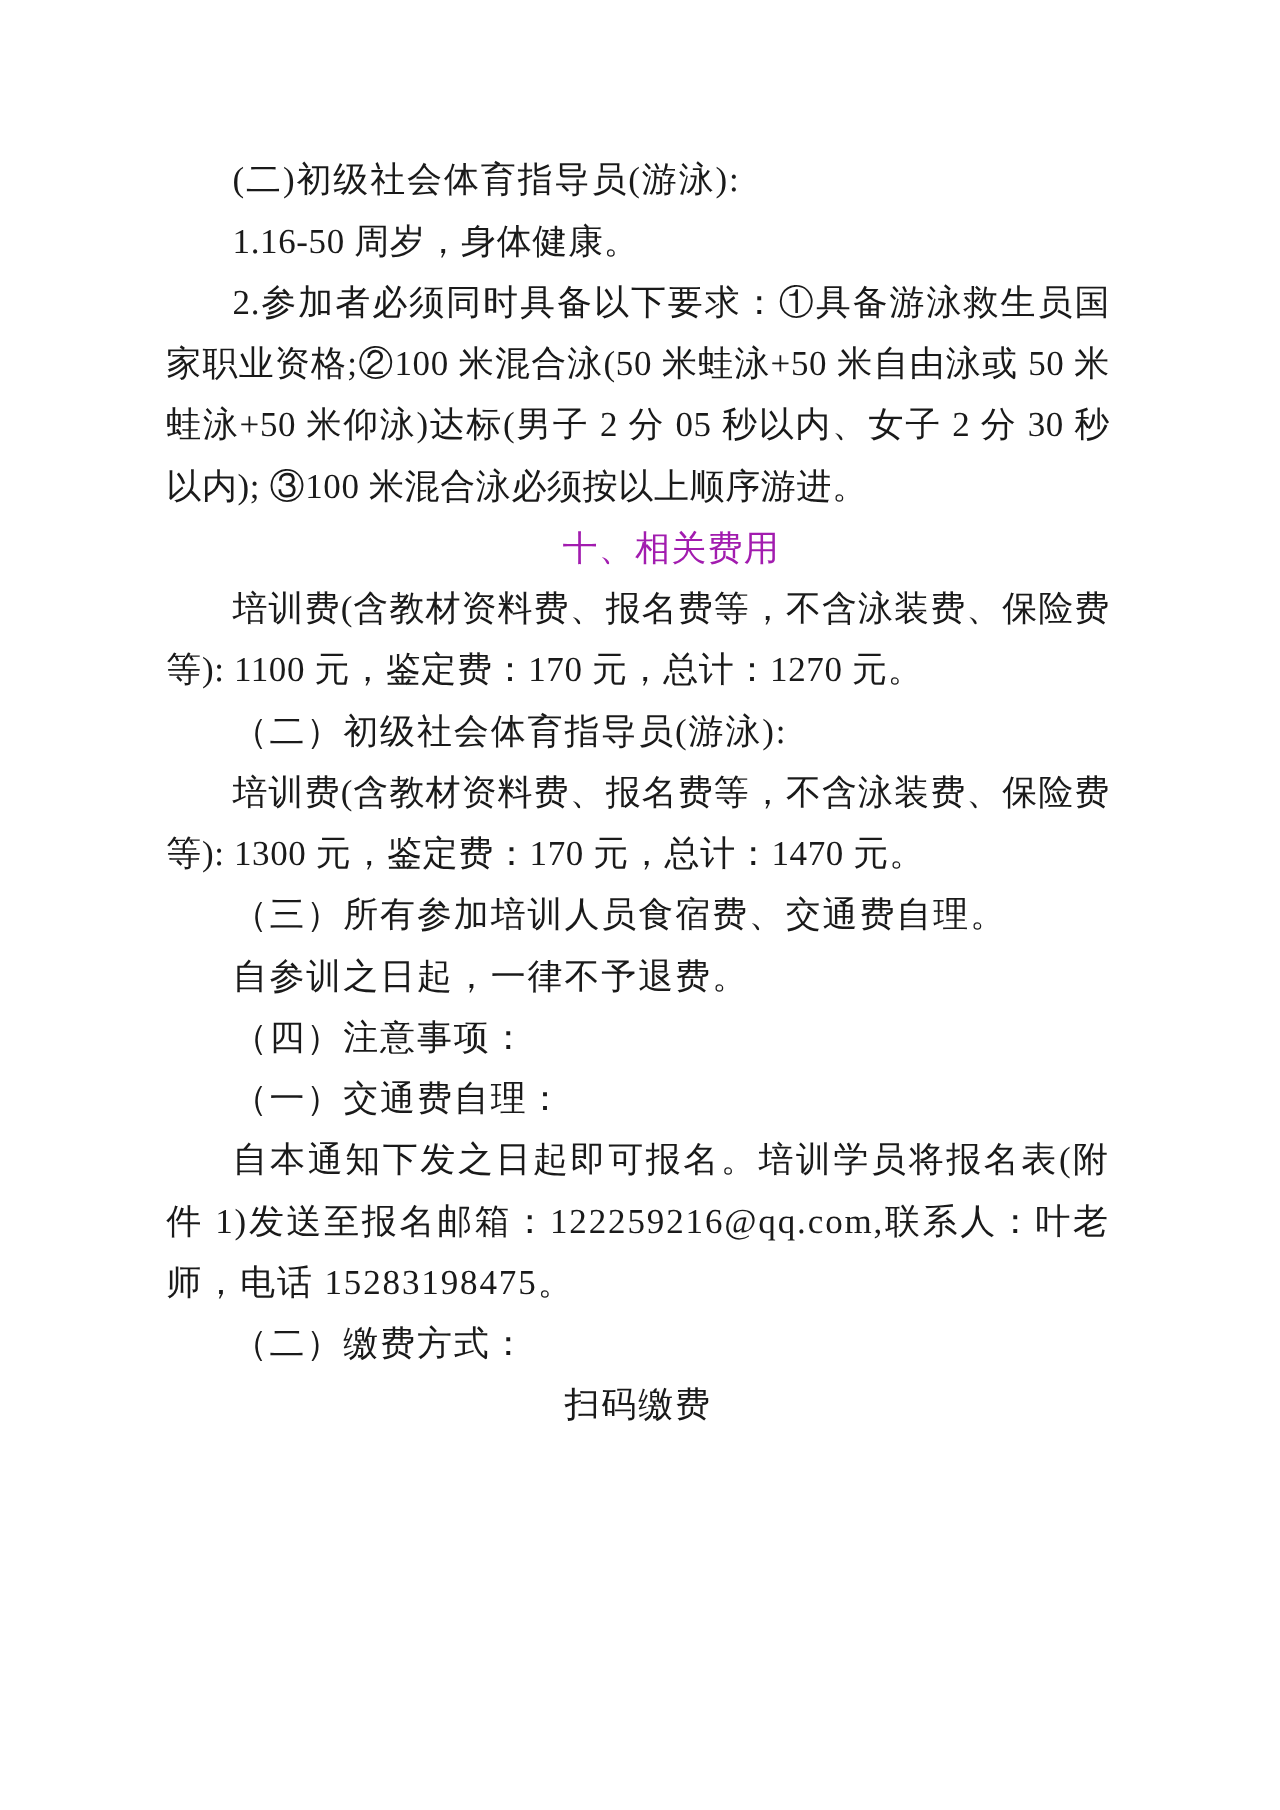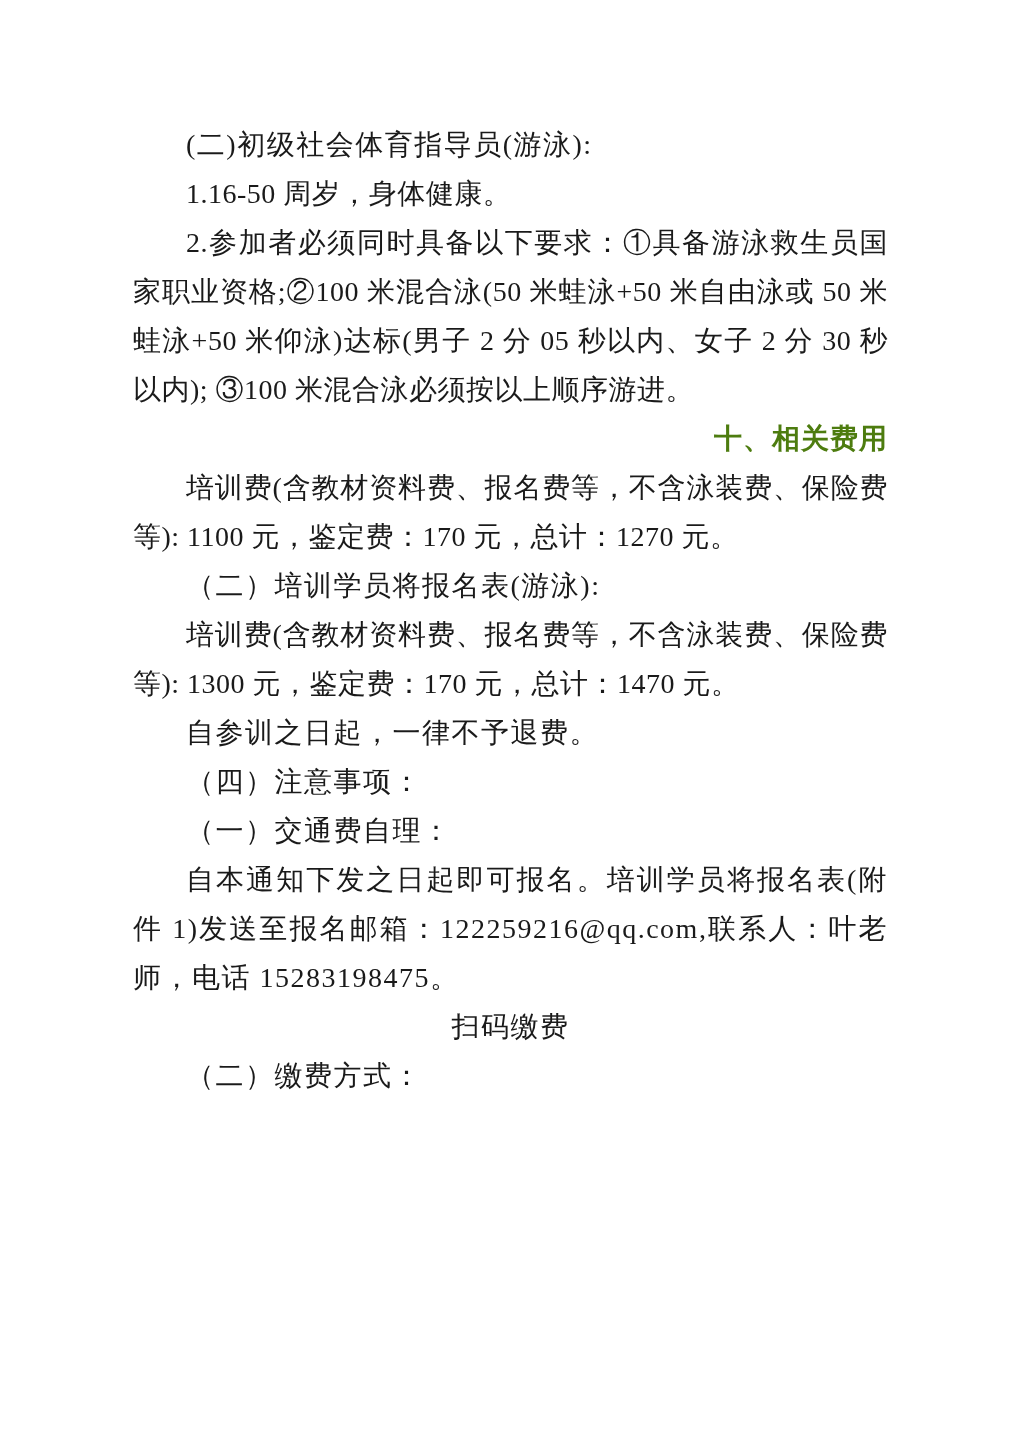--- a/index.html
+++ b/index.html
@@ -23,45 +23,46 @@
     color: #1a1a1a;
   }
   .doc p {
     margin: 0;
     text-align: justify;
     text-indent: 53px;
     letter-spacing: 0.5px;
   }
   .doc p.heading {
     font-family: "Liberation Sans", "DejaVu Sans", sans-serif;
-    font-weight: bold;
-    text-align: right;
+    font-weight: normal;
+    text-align: center;
     letter-spacing: 1px;
-    color: #4d7c0f;
+    color: #a21caf;
   }
   .doc p.kaiti {
     letter-spacing: 1.5px;
   }
   .doc p.center {
     text-align: center;
     text-indent: 0;
   }
 </style>
 </head>
 <body>
 
 <div class="page">
   <div class="doc">
     <p class="kaiti">(二)初级社会体育指导员(游泳):</p>
     <p>1.16-50 周岁，身体健康。</p>
     <p>2.参加者必须同时具备以下要求：①具备游泳救生员国家职业资格;②100 米混合泳(50 米蛙泳+50 米自由泳或 50 米蛙泳+50 米仰泳)达标(男子 2 分 05 秒以内、女子 2 分 30 秒以内); ③100 米混合泳必须按以上顺序游进。</p>
     <p class="heading">十、相关费用</p>
     <p>培训费(含教材资料费、报名费等，不含泳装费、保险费等): 1100 元，鉴定费：170 元，总计：1270 元。</p>
-    <p class="kaiti">（二）培训学员将报名表(游泳):</p>
+    <p class="kaiti">（二）初级社会体育指导员(游泳):</p>
     <p>培训费(含教材资料费、报名费等，不含泳装费、保险费等): 1300 元，鉴定费：170 元，总计：1470 元。</p>
+    <p class="kaiti">（三）所有参加培训人员食宿费、交通费自理。</p>
     <p class="kaiti">自参训之日起，一律不予退费。</p>
     <p class="kaiti">（四）注意事项：</p>
     <p class="kaiti">（一）交通费自理：</p>
     <p class="kaiti">自本通知下发之日起即可报名。培训学员将报名表(附件 1)发送至报名邮箱：122259216@qq.com,联系人：叶老师，电话 15283198475。</p>
+    <p class="kaiti">（二）缴费方式：</p>
     <p class="kaiti center">扫码缴费</p>
-    <p class="kaiti">（二）缴费方式：</p>
   </div>
 </div>
 
 </body></html>

